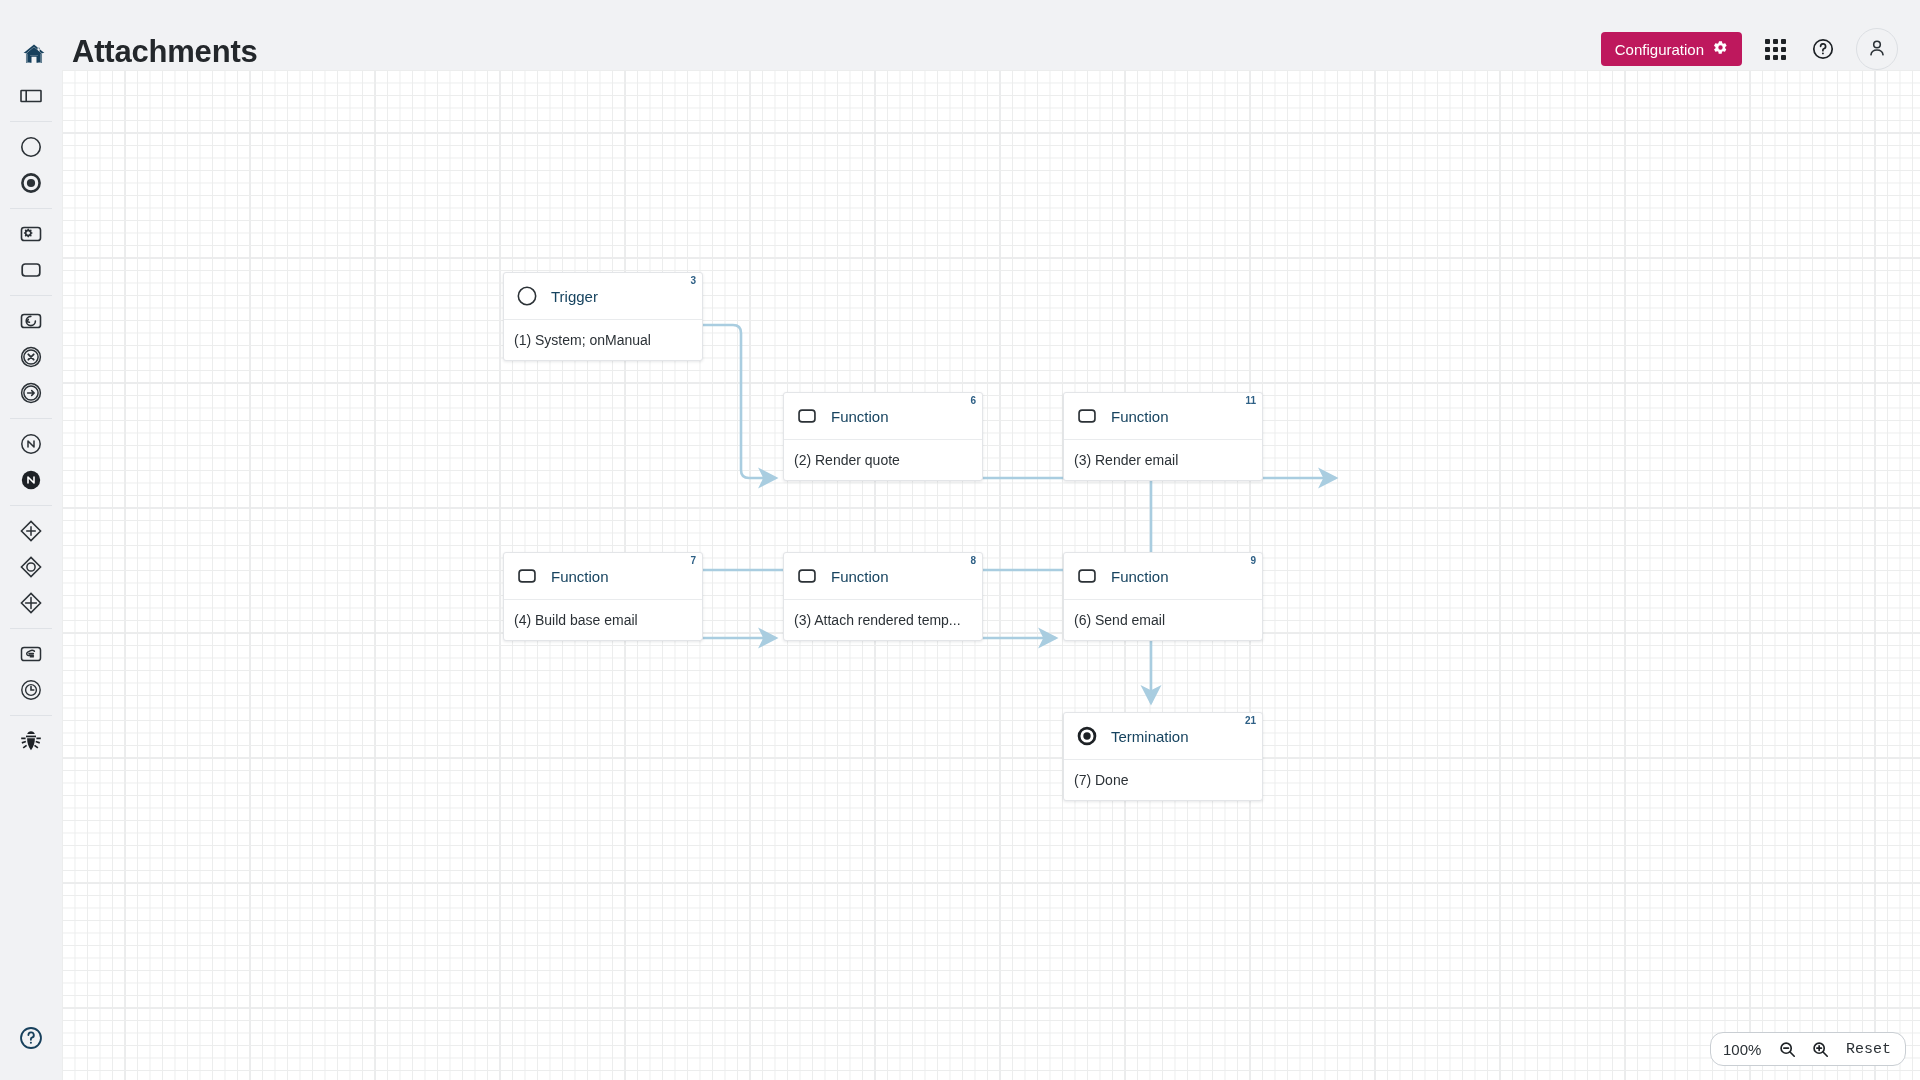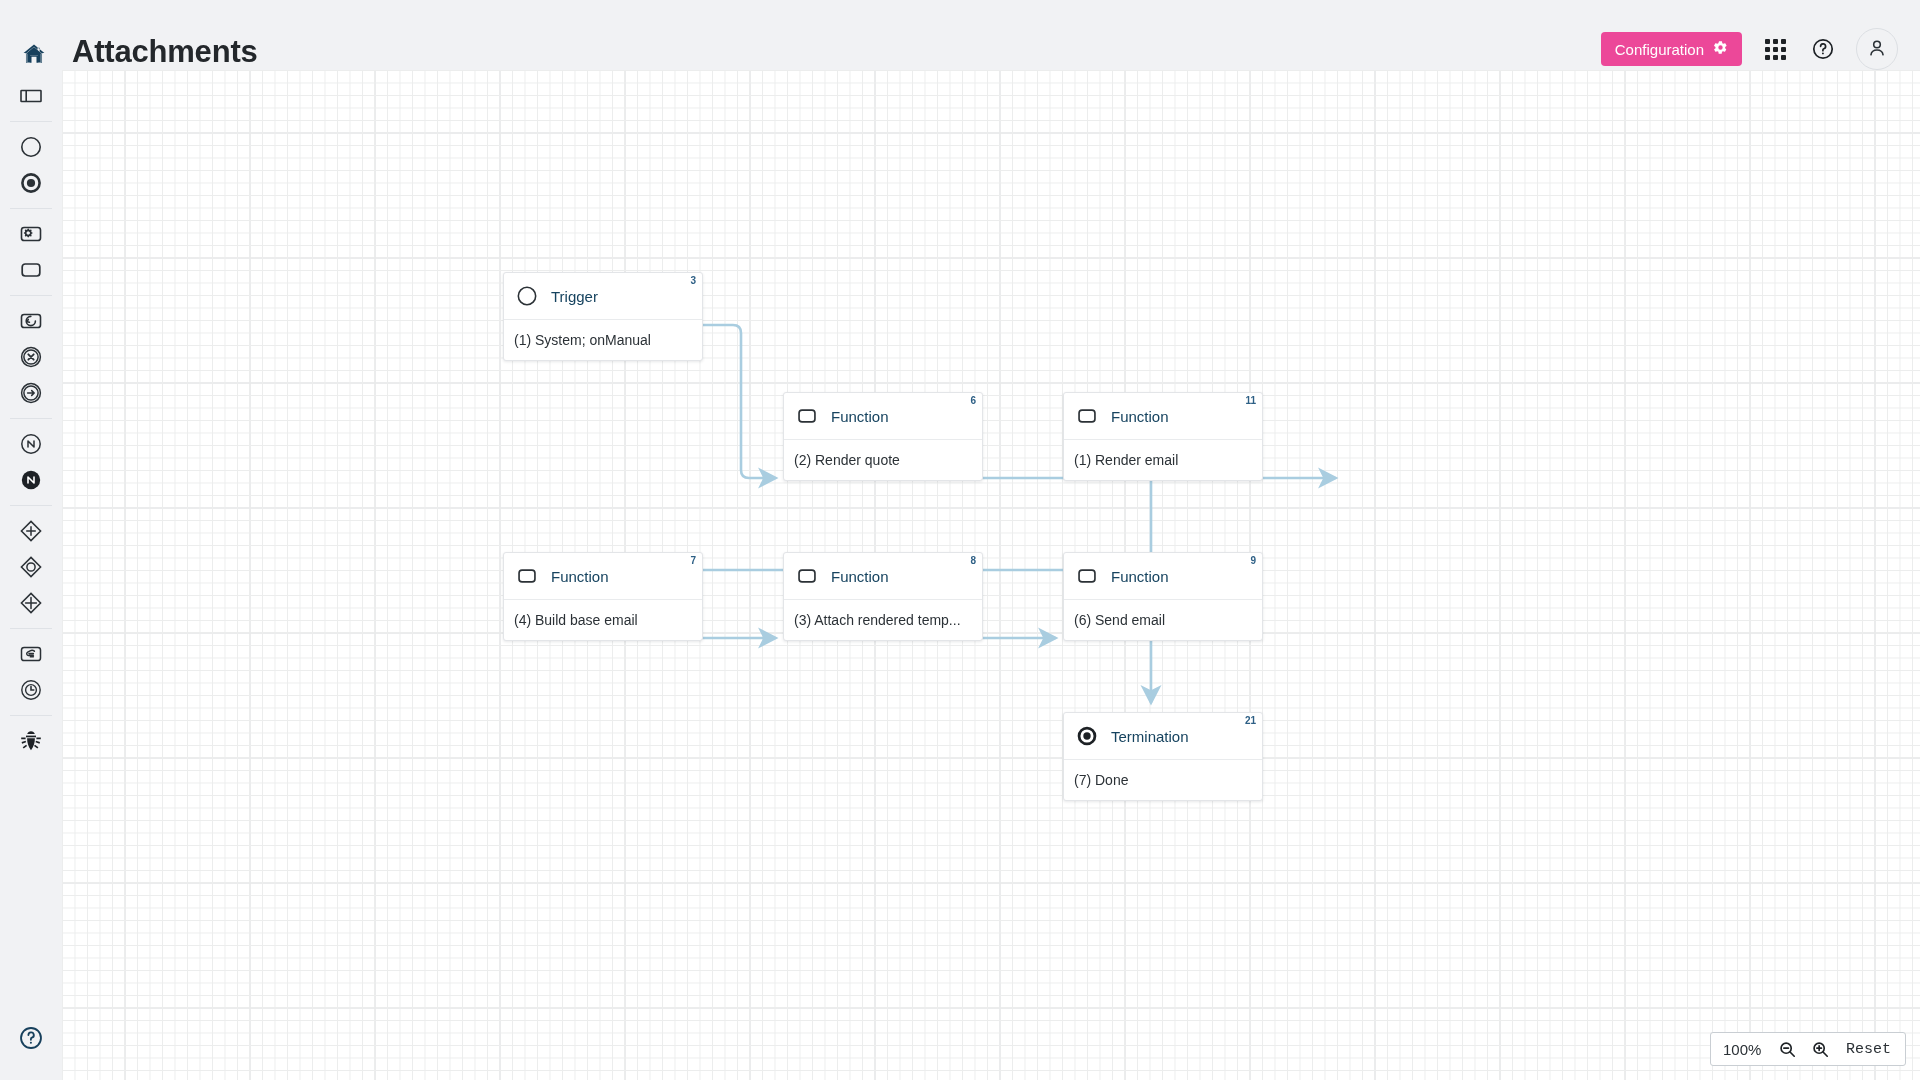--- a/index.html
+++ b/index.html
@@ -35,21 +35,21 @@
     letter-spacing: -0.2px;
   }
   #header-right {
     margin-left: auto;
     margin-right: 22px;
     display: flex;
     align-items: center;
     gap: 18px;
   }
   #configuration-button {
-    background: #ec4899;
+    background: #be185d;
     color: #ffffff;
     border: none;
     border-radius: 4px;
     height: 34px;
     padding: 0 14px;
     display: flex;
     align-items: center;
     gap: 9px;
     font-size: 15px;
     font-family: "Liberation Sans", sans-serif;
@@ -180,21 +180,21 @@
     white-space: nowrap;
   }
 
   
   #zoom-control {
     position: absolute;
     right: 14px; bottom: 14px;
     height: 34px;
     background: #ffffff;
     border: 1px solid #c9ced3;
-    border-radius: 3px;
+    border-radius: 13px;
     display: flex;
     align-items: center;
     padding: 0 12px;
     gap: 13px;
   }
   #zoom-level {
     font-size: 15px;
     color: #2b3136;
     min-width: 42px;
   }
@@ -470,21 +470,21 @@
     <div class="node-header">
       <span class="node-icon">
         <svg width="24" height="24" viewBox="0 0 26 26" fill="none" stroke="#2b3136" stroke-width="1.8">
           <rect x="4.4" y="6.6" width="17.2" height="12.8" rx="3.2"></rect>
         </svg>
       </span>
       <span class="node-title">Function</span>
       <span class="node-badge">11</span>
     </div>
     <div class="node-body">
-      <span>(1) Render email</span>
+      <span>(3) Render email</span>
     </div>
   </div>
 
   <div class="node" style="left:441px; top:482px;">
     <div class="node-header">
       <span class="node-icon">
         <svg width="24" height="24" viewBox="0 0 26 26" fill="none" stroke="#2b3136" stroke-width="1.8">
           <rect x="4.4" y="6.6" width="17.2" height="12.8" rx="3.2"></rect>
         </svg>
       </span>

